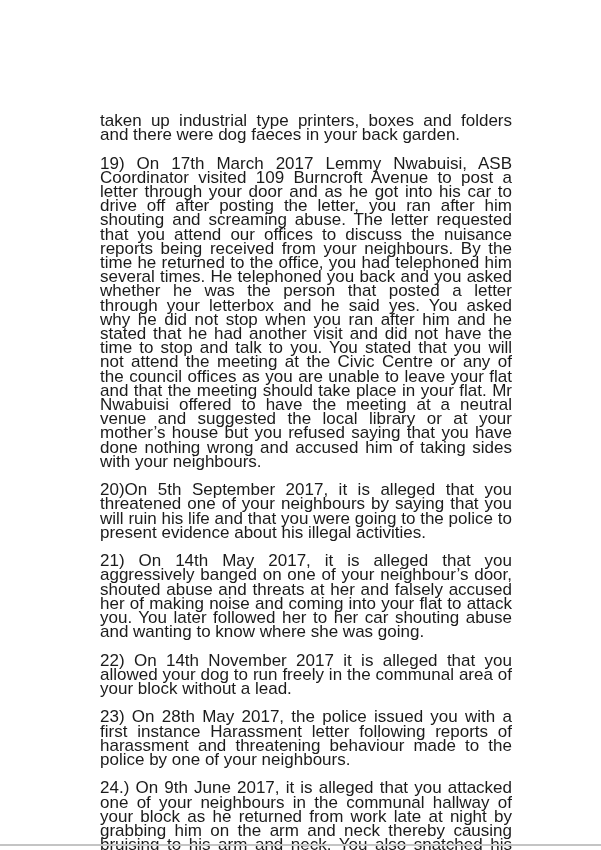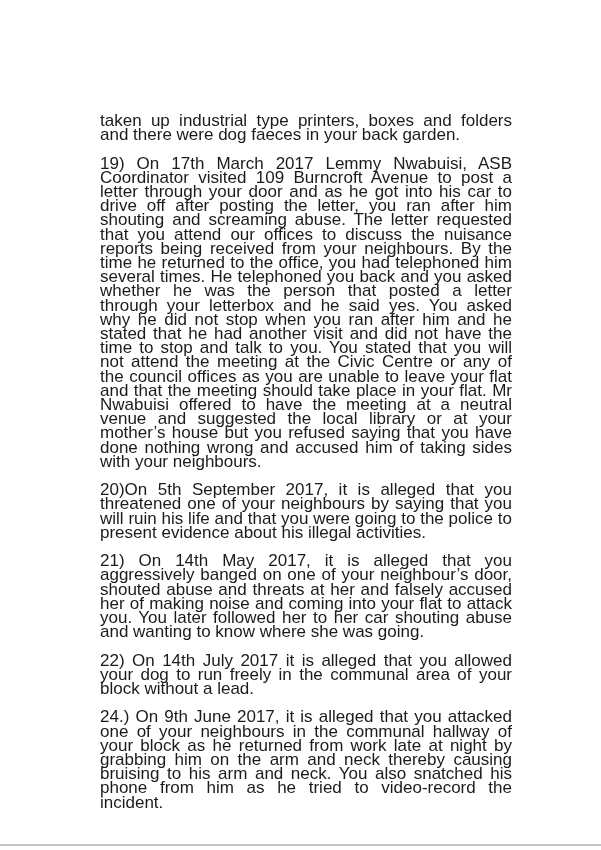--- a/index.html
+++ b/index.html
@@ -40,17 +40,18 @@
 </style>
 </head>
 <body>
 
 <div class="page" style="background: rgb(255, 255, 255);">
   <div class="text-block" id="paragraphs" style="color: rgb(27, 27, 27);">
       <p class="para">taken up industrial type printers, boxes and folders and there were dog faeces in your back garden.</p>
       <p class="para">19) On 17th March 2017 Lemmy Nwabuisi, ASB Coordinator visited 109 Burncroft Avenue to post a letter through your door and as he got into his car to drive off after posting the letter, you ran after him shouting and screaming abuse. The letter requested that you attend our offices to discuss the nuisance reports being received from your neighbours. By the time he returned to the office, you had telephoned him several times. He telephoned you back and you asked whether he was the person that posted a letter through your letterbox and he said yes. You asked why he did not stop when you ran after him and he stated that he had another visit and did not have the time to stop and talk to you. You stated that you will not attend the meeting at the Civic Centre or any of the council offices as you are unable to leave your flat and that the meeting should take place in your flat. Mr Nwabuisi offered to have the meeting at a neutral venue and suggested the local library or at your mother’s house but you refused saying that you have done nothing wrong and accused him of taking sides with your neighbours.</p>
       <p class="para">20)On 5th September 2017, it is alleged that you threatened one of your neighbours by saying that you will ruin his life and that you were going to the police to present evidence about his illegal activities.</p>
       <p class="para">21) On 14th May 2017, it is alleged that you aggressively banged on one of your neighbour’s door, shouted abuse and threats at her and falsely accused her of making noise and coming into your flat to attack you. You later followed her to her car shouting abuse and wanting to know where she was going.</p>
-      <p class="para">22) On 14th July 2017 it is alleged that you allowed your dog to run freely in the communal area of your block without a lead.</p>
+      <p class="para">22) On 14th November 2017 it is alleged that you allowed your dog to run freely in the communal area of your block without a lead.</p>
+      <p class="para">23) On 28th May 2017, the police issued you with a first instance Harassment letter following reports of harassment and threatening behaviour made to the police by one of your neighbours.</p>
       <p class="para">24.) On 9th June 2017, it is alleged that you attacked one of your neighbours in the communal hallway of your block as he returned from work late at night by grabbing him on the arm and neck thereby causing bruising to his arm and neck. You also snatched his phone from him as he tried to video-record the incident.</p>
     </div>
   <div class="page-separator" style="background: rgb(196, 196, 196);"></div>
 </div>
 
 </body></html>

